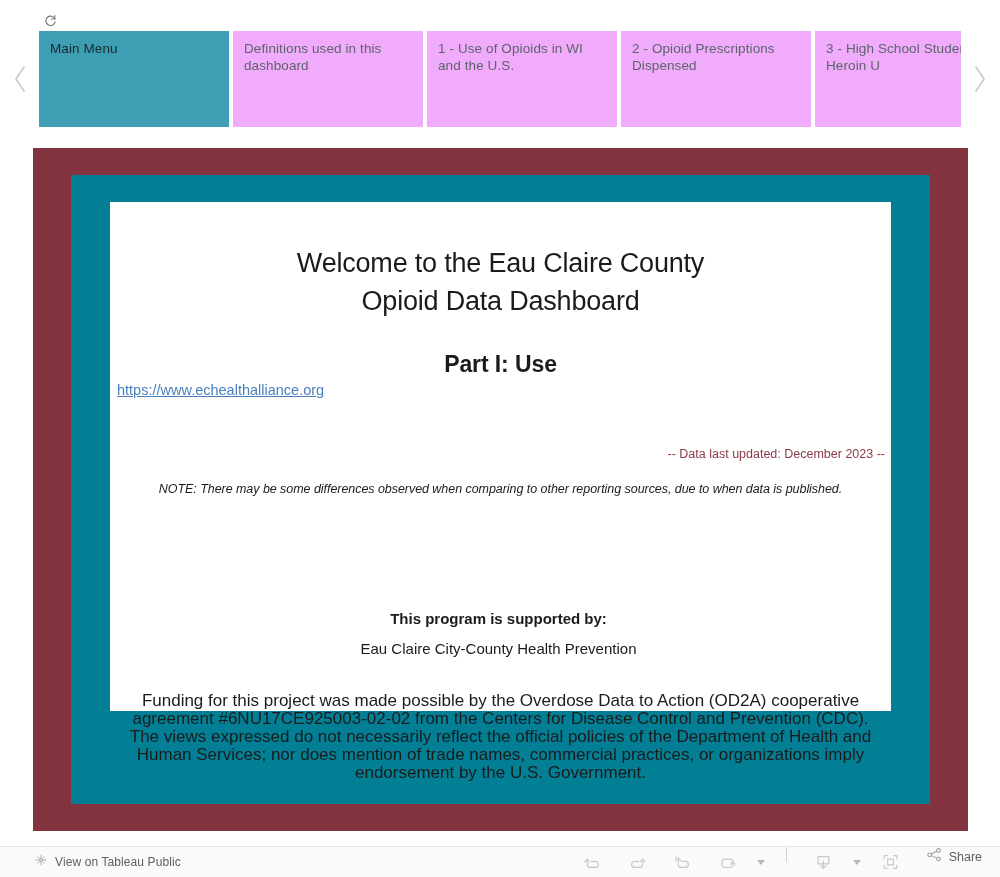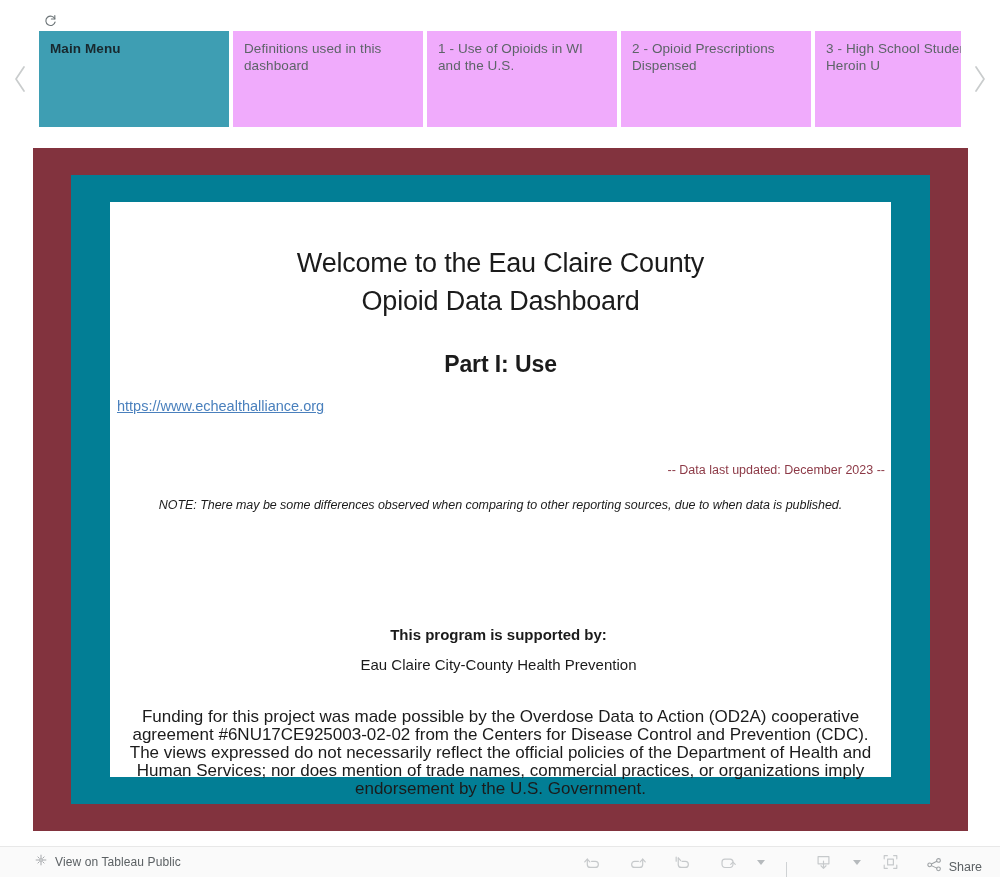--- a/index.html
+++ b/index.html
@@ -83,21 +83,21 @@
     line-height: 17px;
     letter-spacing: .1px;
     overflow: hidden;
     cursor: pointer;
     white-space: pre-wrap;
     word-break: normal;
   }
   .tab.active {
     background: #3e9eb3;
     color: #18282e;
-    font-weight: bold;
+    font-weight: normal;
   }
 
   
   .frame-outer {
     position: absolute;
     left: 33px;
     top: 148px;
     width: 935px;
     height: 683px;
     background: #82333e;
@@ -108,21 +108,21 @@
     top: 27px;
     width: 859px;
     height: 629px;
     background: #027e95;
   }
   .card {
     position: absolute;
     left: 39px;
     top: 27px;
     width: 781px;
-    height: 575px;
+    height: 509px;
     background: #ffffff;
     padding: 0 6px;
   }
 
   
   .title {
     text-align: center;
     font-size: 27px;
     line-height: 38px;
     color: #1b1b1b;
@@ -142,21 +142,21 @@
 
   .visit-line {
     margin-top: 28px;
     padding-left: 1px;
     font-size: 14.5px;
     line-height: 21px;
     color: #1b1b1b;
   }
   .visit-link {
     display: block;
-    margin-top: 18px;
+    margin-top: 2px;
     padding-left: 1px;
     font-size: 14.5px;
     line-height: 21px;
     color: #4a80bd;
     text-decoration: underline;
     cursor: pointer;
   }
 
   .updated {
     margin-top: 46px;
@@ -224,21 +224,21 @@
   .tb-left-label {
     font-size: 12px;
     color: #5c6164;
     letter-spacing: .1px;
   }
 
   .tb-right {
     position: absolute;
     right: 12px;
     display: flex;
-    align-items: flex-end;
+    align-items: flex-start;
     gap: 6px;
   }
   .tb-btn {
     width: 39px;
     height: 30px;
     display: flex;
     align-items: center;
     justify-content: center;
     cursor: pointer;
   }

